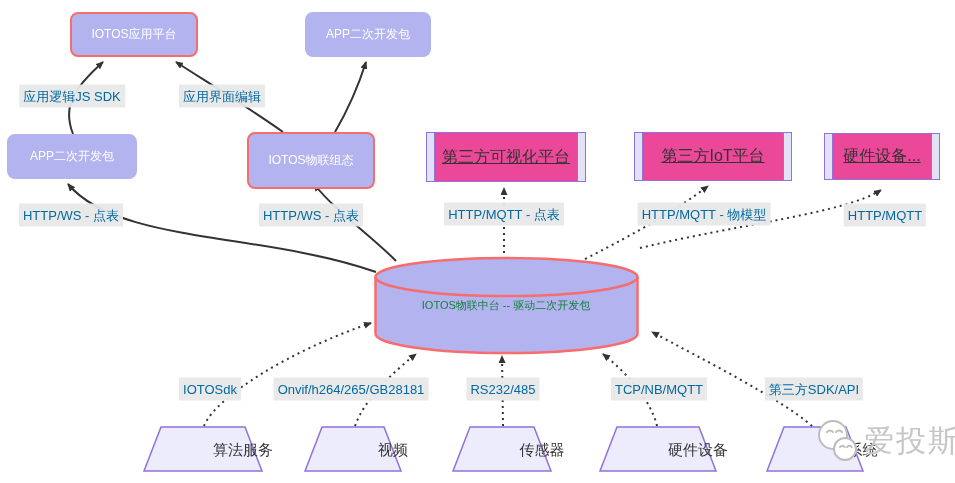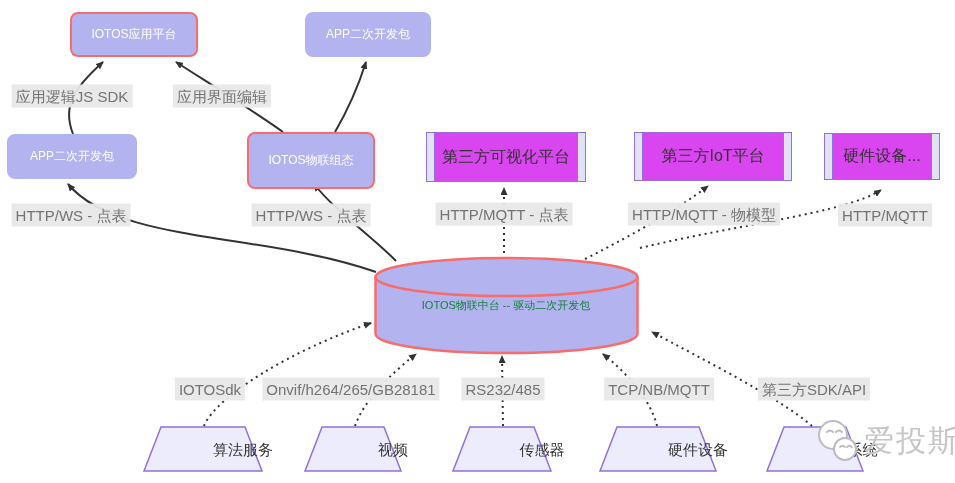--- a/index.html
+++ b/index.html
@@ -18,28 +18,28 @@
   }
   .stage svg.layer{position:absolute;left:0;top:0;}
   .node{
     position:absolute;box-sizing:border-box;display:flex;align-items:center;justify-content:center;
     background:var(--node-fill);border:2.5px solid var(--node-fill);border-radius:8px;
     color:#ffffff;font-size:12px;white-space:nowrap;
   }
   .node.red{border-color:var(--red);}
   .sub{
     position:absolute;box-sizing:border-box;display:flex;align-items:center;justify-content:center;
-    background:#d946ef;border:1.5px solid var(--purple);color:#333;font-size:16px;white-space:nowrap;
+    background:#ec4899;border:1.5px solid var(--purple);color:#333;font-size:16px;white-space:nowrap;text-decoration:underline;
   }
   .sub::before,.sub::after{content:"";position:absolute;top:0;bottom:0;width:7px;background:#e2e2f6;}
   .sub::before{left:0;border-right:1.5px solid var(--purple);}
   .sub::after{right:0;border-left:1.5px solid var(--purple);}
   .elabel{
     position:absolute;transform:translate(-50%,-50%);
-    background:rgba(232,232,232,0.95);color:#737373;font-size:15px;line-height:21px;
+    background:rgba(232,232,232,0.95);color:#0369a1;font-size:13px;line-height:21px;
     padding:1px 4px;white-space:nowrap;
   }
   .trap-label{
     position:absolute;transform:translate(-50%,-50%);
     color:#333;font-size:15px;white-space:nowrap;margin-left:40px;
   }
   .cyl-label{
     position:absolute;transform:translate(-50%,-50%);
     color:#15803d;font-size:11px;white-space:nowrap;
   }

